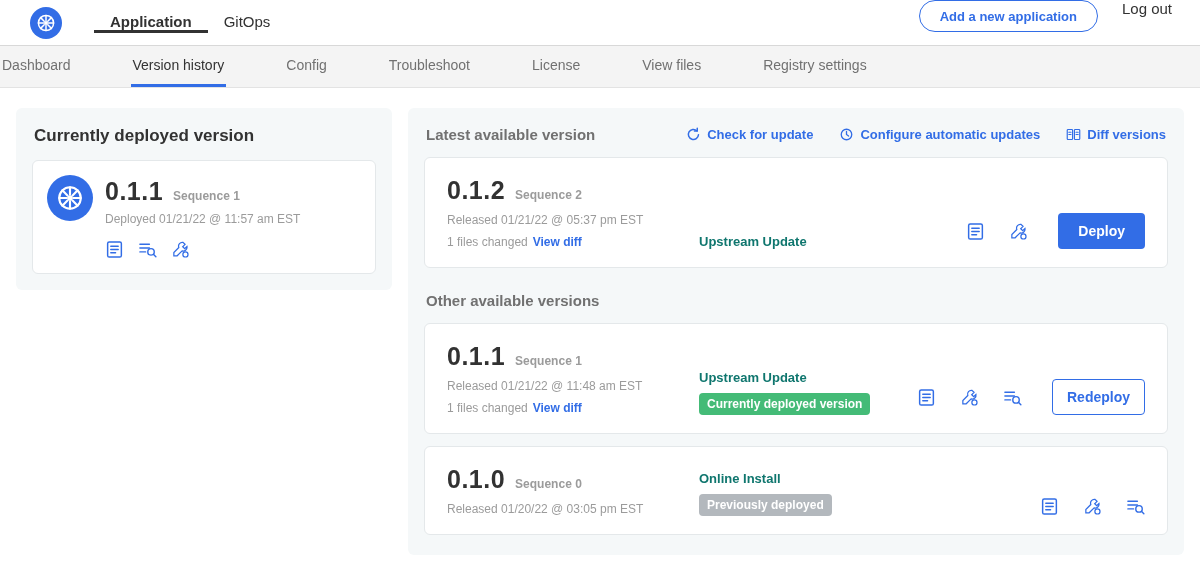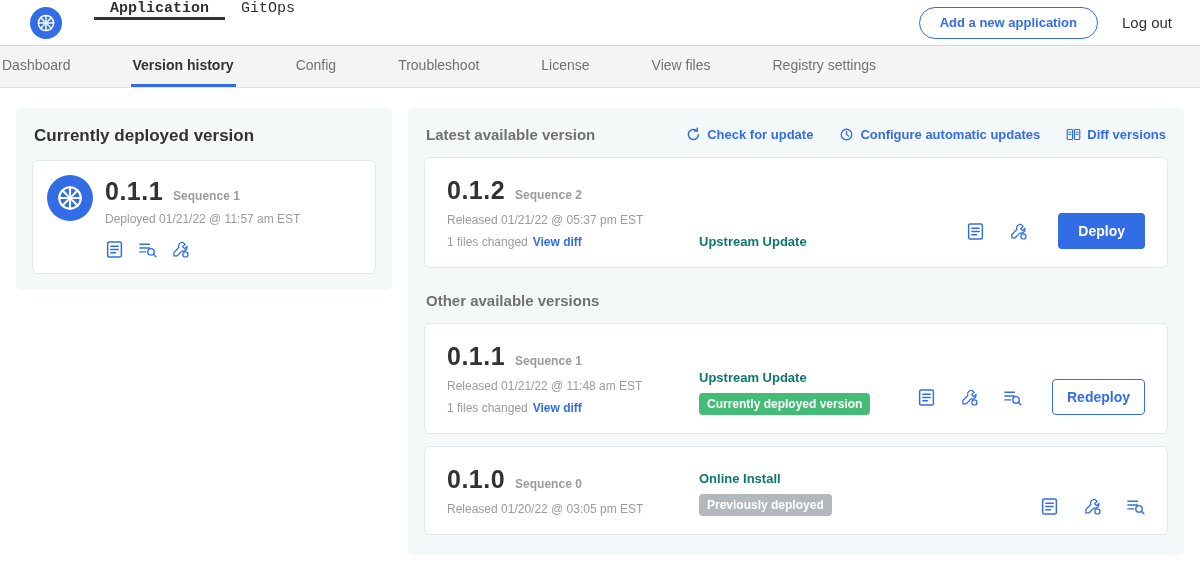--- a/index.html
+++ b/index.html
@@ -3,31 +3,31 @@
 <meta charset="utf-8">
 <style>
   * { margin:0; padding:0; box-sizing:border-box; }
   html,body { width:1200px; height:564px; font-family:"Liberation Sans", sans-serif; background:#ffffff; overflow:hidden; }
 
   
   .topbar { height:46px; background:#fff; border-bottom:1px solid #d8d8d8; display:flex; align-items:stretch; }
   .logo-wrap { display:flex; align-items:center; padding:0 0 0 30px; }
   .k8s-logo { width:32px; height:32px; border-radius:50%; background:#326de6; display:flex; align-items:center; justify-content:center; }
   .k8s-logo svg { width:24px; height:24px; }
-  .top-tabs { display:flex; align-items:flex-start; margin-left:32px;font-family:Liberation Mono, monospace; }
+  .top-tabs { display:flex; align-items:center; margin-left:32px; }
   .top-tab { display:flex; align-items:center; padding:0 16px; font-size:15px; color:#323232; cursor:pointer; border-bottom:3px solid transparent; }
   .top-tab.active { font-weight:700; border-bottom-color:#323232; }
-  .topbar-right { margin-left:auto; display:flex; align-items:center; gap:24px; padding-right:28px; }
+  .topbar-right { margin-left:auto; display:flex; align-items:flex-start; gap:24px; padding-right:28px; }
   .add-btn { border:1px solid #326de6; color:#326de6; background:#fff; border-radius:17px; height:32px; padding:0 20px; font-size:13px; font-weight:700; cursor:pointer; font-family:inherit; }
   .logout { font-size:15px; color:#323232; cursor:pointer; }
 
   
   .subnav { height:42px; background:#f4f4f4; border-bottom:1px solid #e3e3e3; display:flex; align-items:stretch; justify-content:flex-start; gap:58px; }
   .subnav-item { display:flex; align-items:center; font-size:14px; color:#717171; cursor:pointer; border-bottom:3px solid transparent; padding:0 2px; }
-  .subnav-item.active { color:#323232; font-weight:700; border-bottom-color:#326de6; }
+  .subnav-item.active { color:#323232; font-weight:400; border-bottom-color:#326de6; }
 
   
   .main { display:flex; gap:16px; padding:20px 16px; align-items:flex-start; }
   .panel { background:#f5f8f9; border-radius:6px; }
   .panel-left { width:376px; padding:16px; }
   .panel-right { flex:1; padding:16px 16px 20px 16px; }
 
   .panel-title-dark { font-size:17px; font-weight:700; color:#323232; margin:2px 2px 14px 2px; }
   .panel-head { display:flex; align-items:center; margin:2px 2px 14px 2px; }
   .panel-title-gray { font-size:15px; font-weight:600; color:#717171; }

